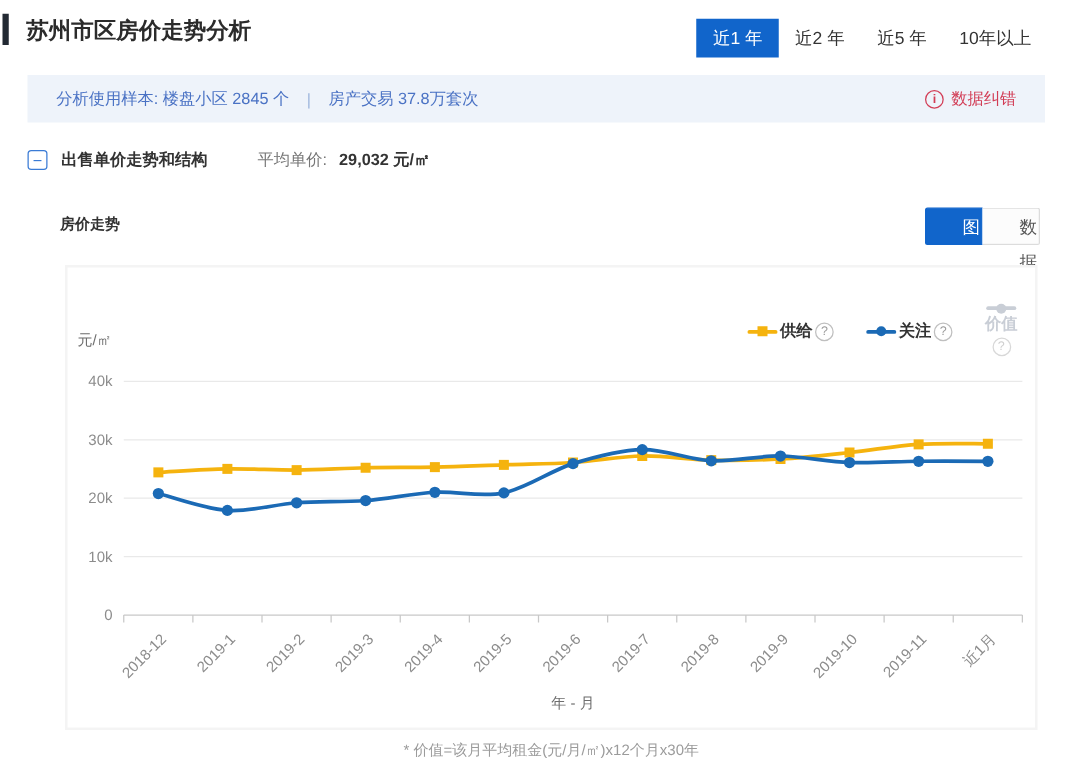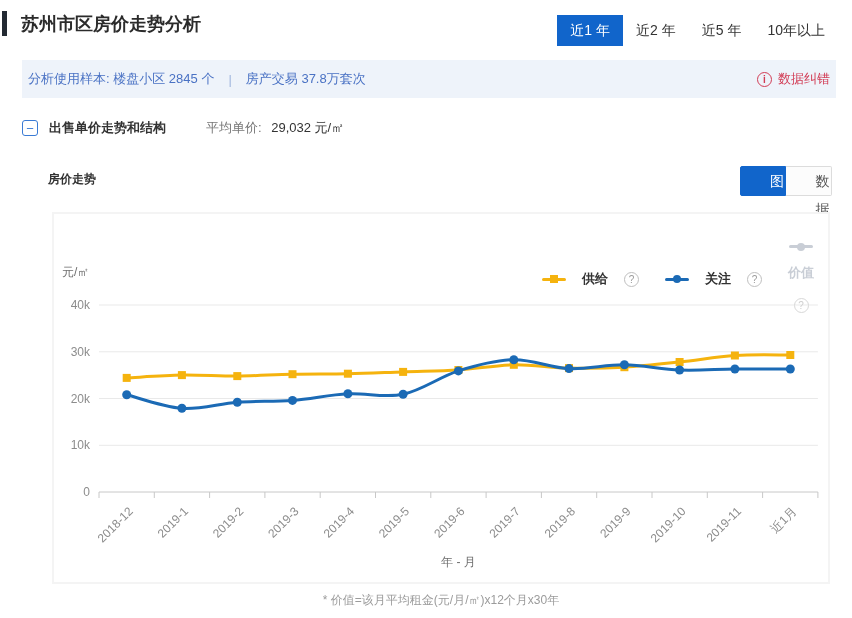--- a/index.html
+++ b/index.html
@@ -7,45 +7,45 @@
   body { font-family:"Liberation Sans","DejaVu Sans",sans-serif; color:#333; position:relative; overflow:hidden; }
 
   .accent-bar { position:absolute; left:2px; top:11px; width:5px; height:25px; background:#232a33; }
   .page-title { position:absolute; left:21px; top:12px; font-size:18px; font-weight:bold; color:#2b2b2b; }
 
   .tabs { position:absolute; top:15px; right:14px; display:flex; align-items:center; }
   .tab { height:31px; line-height:31px; padding:0 13px; font-size:14px; color:#333; cursor:pointer; white-space:nowrap; }
   .tab.active { background:#1165cb; color:#fff; }
 
   .sample-bar { position:absolute; left:22px; top:60px; width:814px; height:38px; background:#eef3fa;
-                display:flex; align-items:center; padding:0 6px; font-size:13px; color:#4a72c4; }
+                display:flex; align-items:center; padding:0 23px; font-size:13px; color:#4a72c4; }
   .sample-bar .sep { margin:0 14px; color:#9fb6dd; }
   .report-error { margin-left:auto; display:flex; align-items:center; gap:6px; color:#d23c55; cursor:pointer; }
   .info-icon { display:inline-flex; align-items:center; justify-content:center; width:15px; height:15px;
                border:1.5px solid #d23c55; border-radius:50%; font-size:10px; font-weight:bold; color:#d23c55; }
 
   .section-header { position:absolute; left:22px; top:119px; display:flex; align-items:center; }
   .collapse-btn { width:16px; height:16px; border:1.5px solid #3a7bd5; border-radius:3px; color:#3a7bd5;
                   display:inline-flex; align-items:center; justify-content:center; font-size:13px; line-height:1;
                   cursor:pointer; background:#fff; }
   .section-title { font-size:13px; font-weight:bold; color:#333; margin-left:11px; }
   .avg-wrap { margin-left:40px; font-size:13px; color:#777; }
-  .avg-value { color:#333; margin-left:6px; }
+  .avg-value { color:#333; margin-left:6px;font-weight:bold; }
 
   .chart-title { position:absolute; left:48px; top:171px; font-size:12px; font-weight:bold; color:#333; }
   .view-toggle { position:absolute; top:166px; right:20px; display:flex; }
   .toggle-btn { width:46px; height:30px; line-height:28px; text-align:center; font-size:14px; color:#555;
                 background:#fcfcfc; border:1px solid #dcdcdc; cursor:pointer;padding-left:28px; }
   .toggle-btn:first-child { border-radius:2px 0 0 2px; }
   .toggle-btn:last-child { border-radius:0 2px 2px 0; border-left:none; }
   .toggle-btn.active { background:#1165cb; border-color:#1165cb; color:#fff; }
 
   .chart-box { position:absolute; left:52px; top:212px; width:778px; height:372px; border:2px solid #f4f4f4; background:#fff; }
   .legend { position:absolute; top:31px; right:14px; display:flex; align-items:center; gap:26px; font-size:13px; }
-  .legend-item { display:flex; align-items:center; gap:16px; cursor:pointer; font-weight:bold; color:#333; }
+  .legend-item { display:flex; align-items:center; gap:2px; cursor:pointer; font-weight:bold; color:#333; }
   .legend-item.disabled { color:#c9ced6;flex-direction:column; }
   .lmark { position:relative; width:24px; height:3px; border-radius:2px; }
   .lmark .dot { position:absolute; left:50%; top:50%; transform:translate(-50%,-50%); width:8px; height:8px; }
   .lmark .dot.circle { border-radius:50%; }
   .help-icon { display:inline-flex; align-items:center; justify-content:center; width:15px; height:15px;
                border:1px solid #bfbfbf; border-radius:50%; font-size:10px; color:#9a9a9a; font-weight:normal; cursor:pointer; }
   .legend-item.disabled .help-icon { border-color:#d8d8d8; color:#cfcfcf; }
 
   #chart-svg { position:absolute; left:0; top:0; }
   .xlab, .ylab { font-size:12px; fill:#8c8c8c; font-family:"Liberation Sans","DejaVu Sans",sans-serif; }

